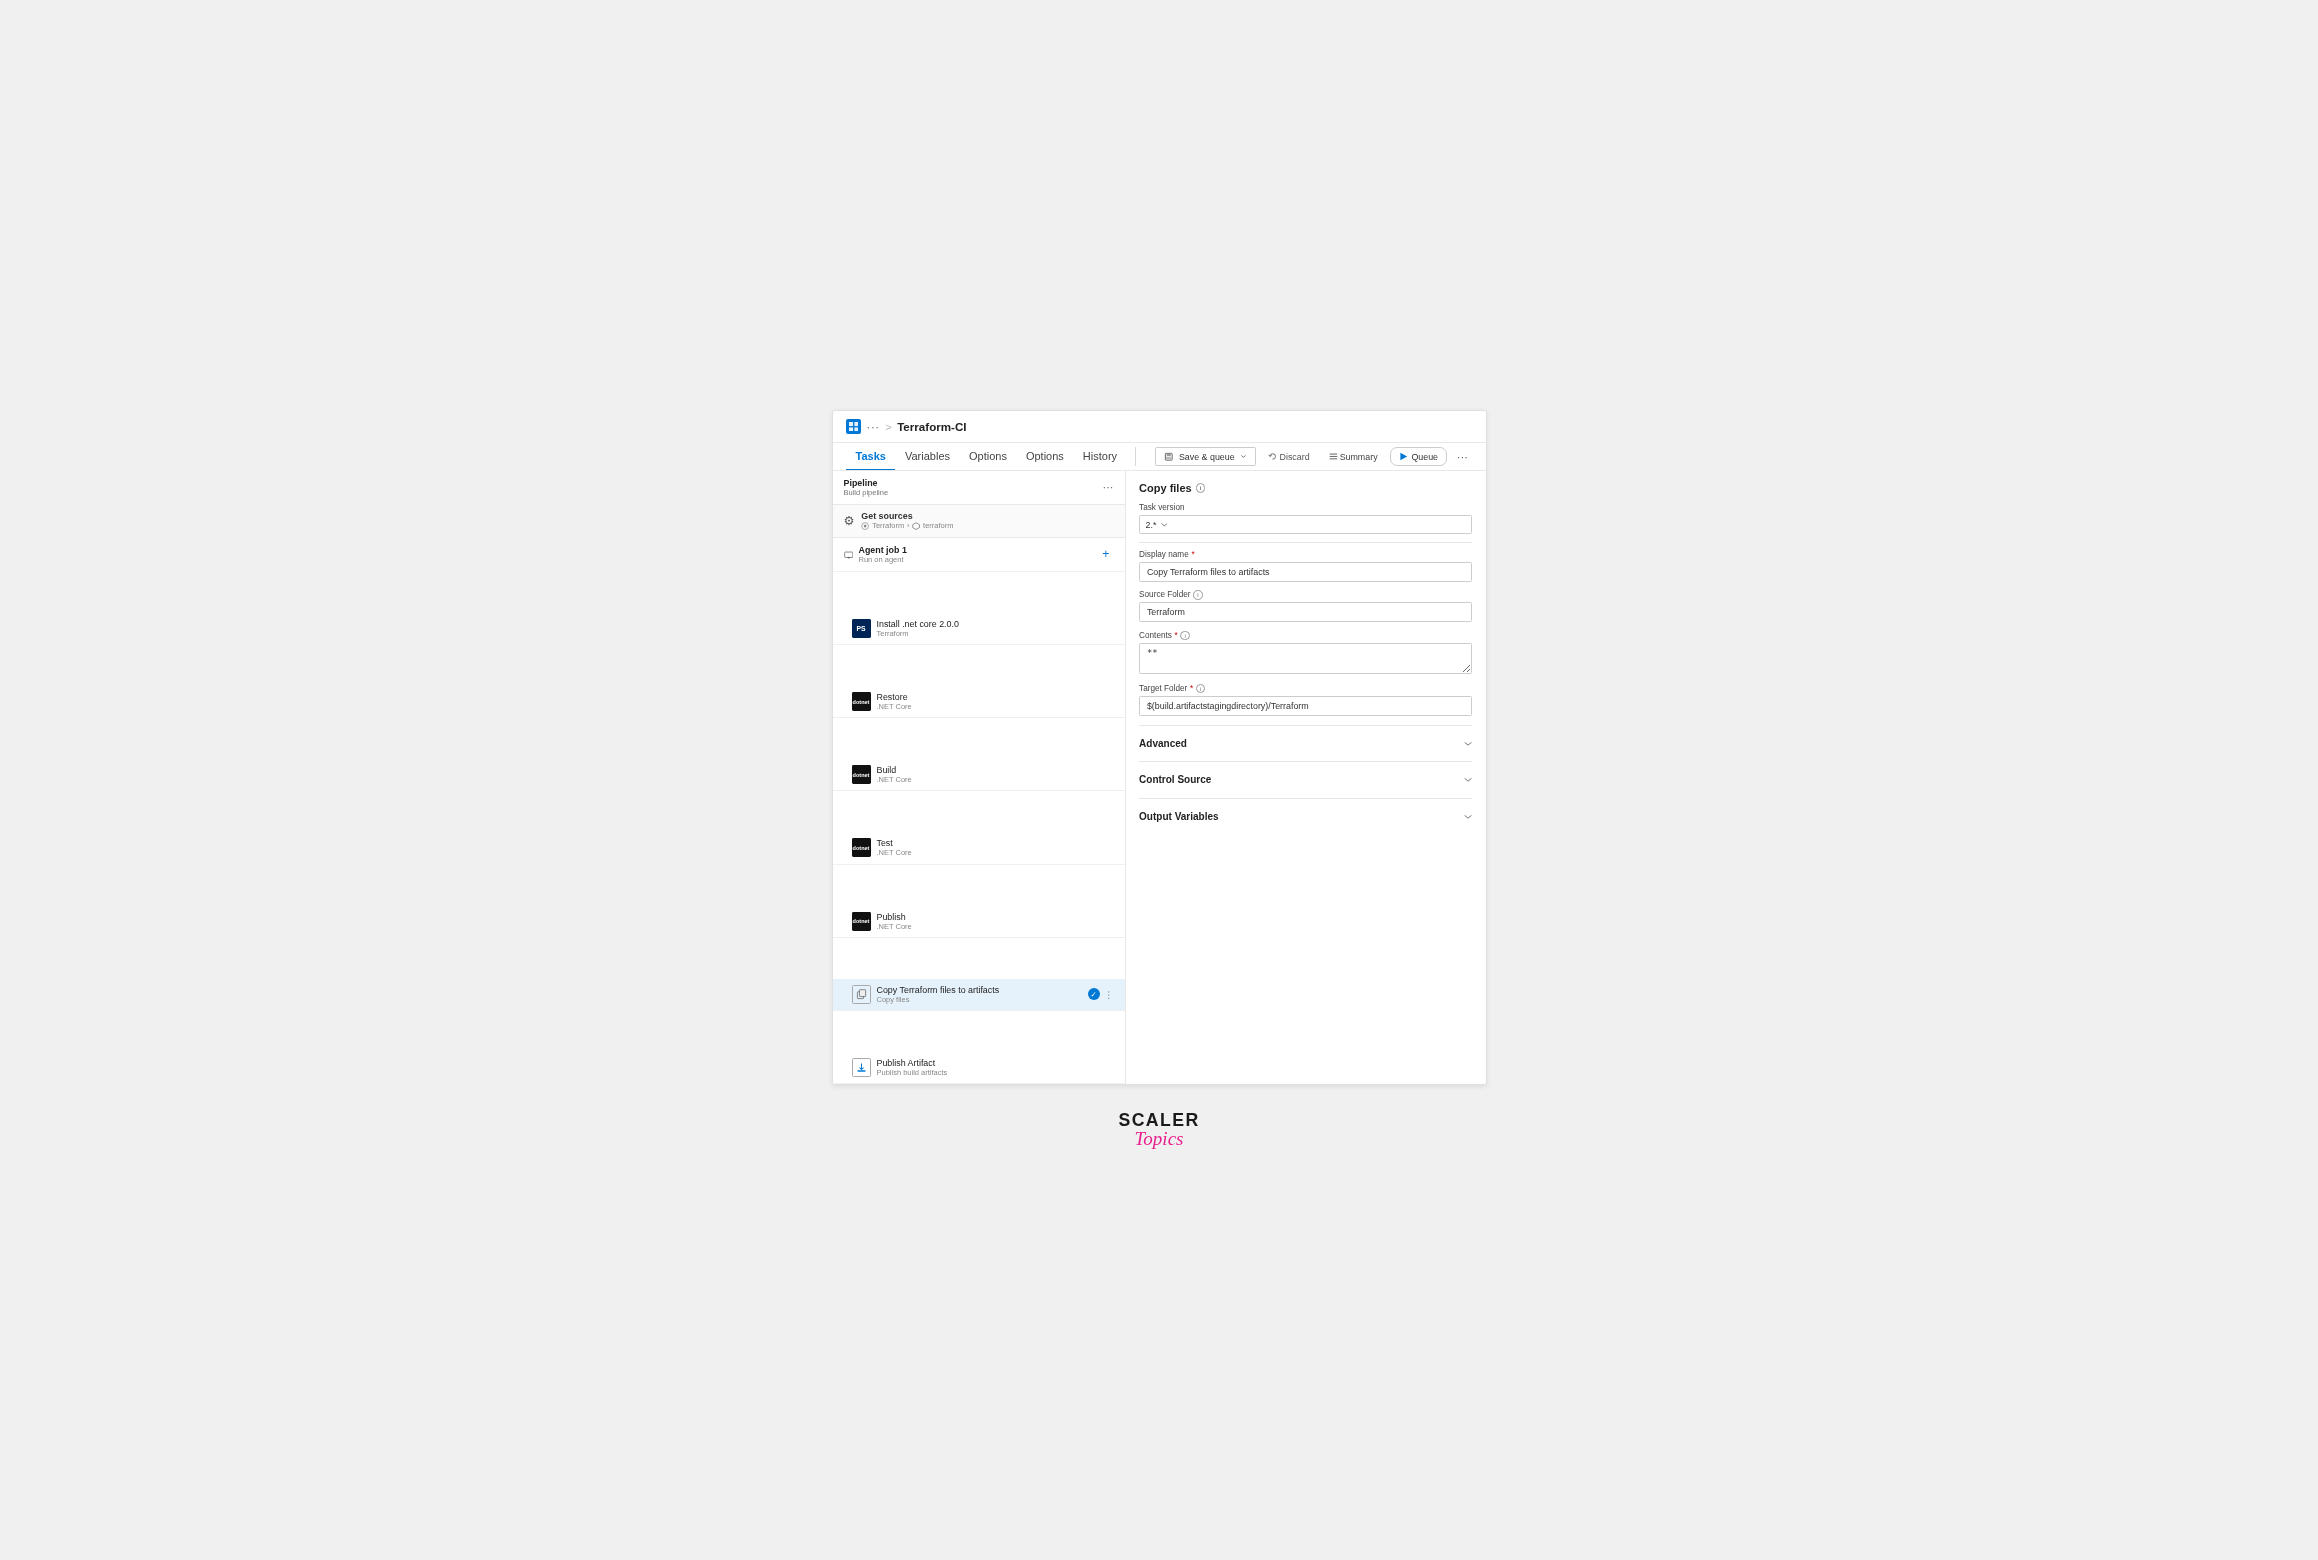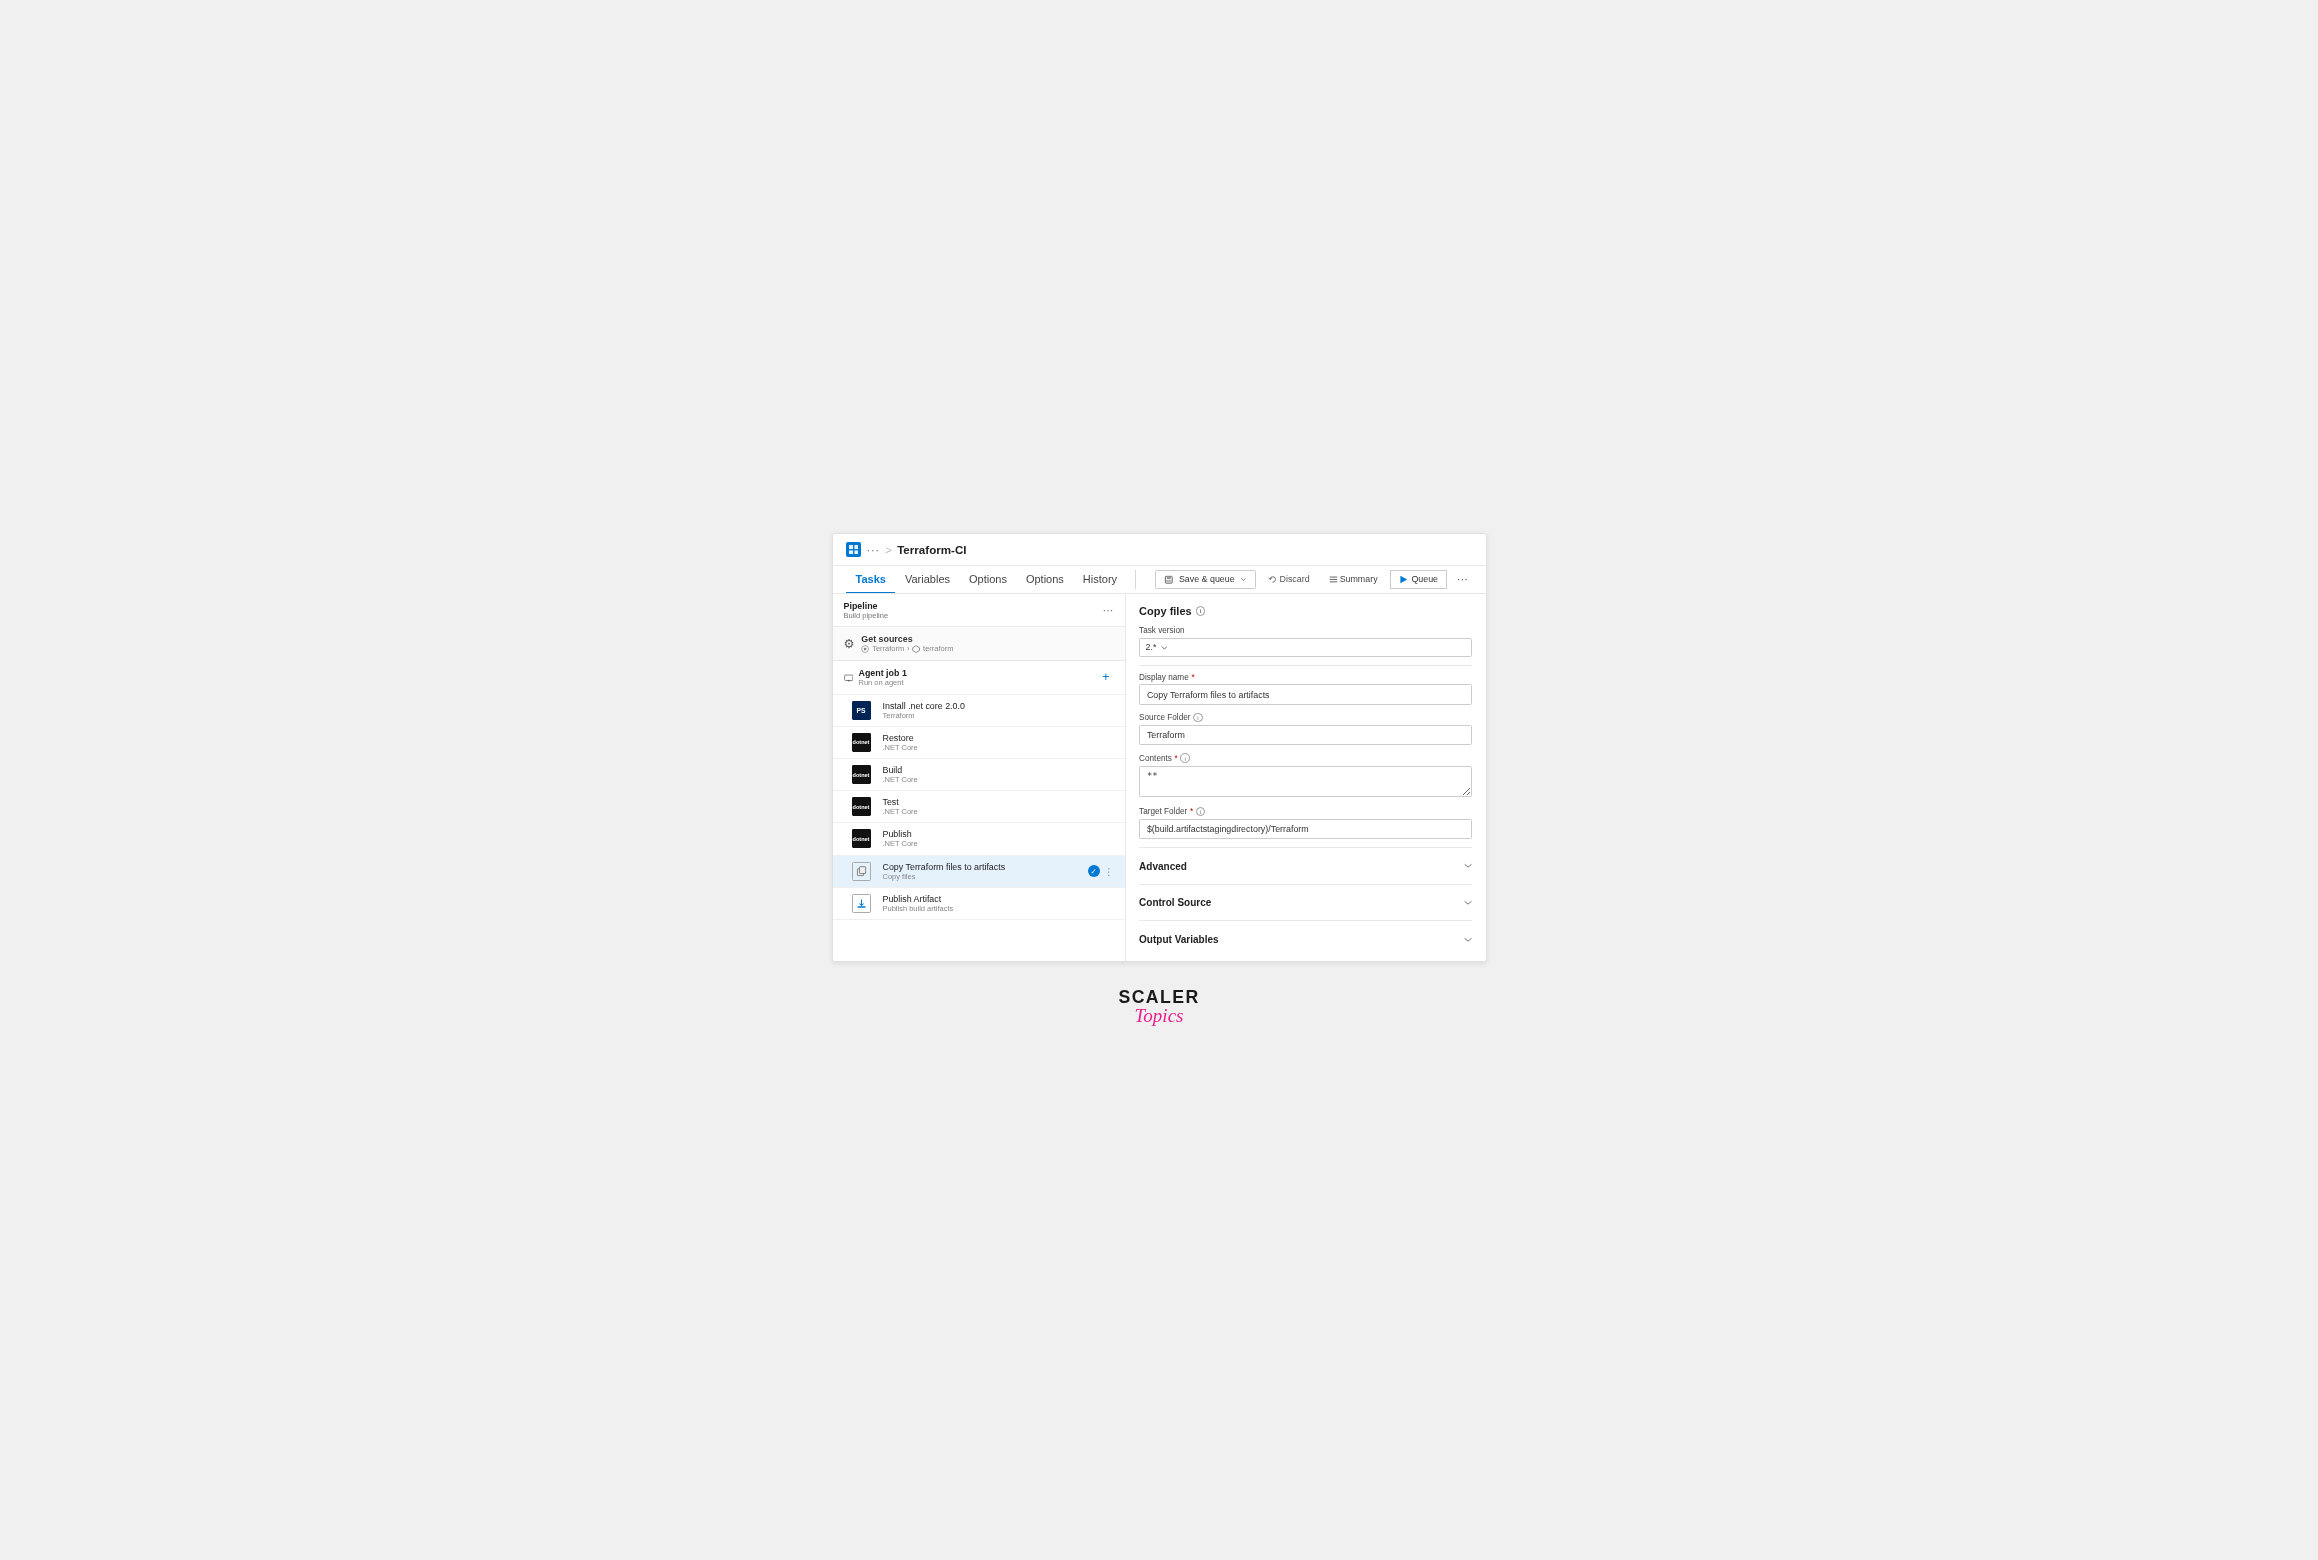--- a/index.html
+++ b/index.html
@@ -87,21 +87,21 @@
       color: #555; cursor: pointer; font-size: 8.9px;
     }
     .btn-summary {
       display: flex; align-items: center; gap: 2px;
       padding: 3.4px 6.8px; background: none; border: none;
       color: #444; cursor: pointer; font-size: 8.9px;
     }
     .btn-queue {
       display: flex; align-items: center; gap: 3.4px;
       padding: 3.4px 8.2px; border: 0.7px solid #ccc; background: #fff;
-      border-radius: 0; color: #333; cursor: pointer; font-size: 8.9px;
+      border-radius: 7px; color: #333; cursor: pointer; font-size: 8.9px;
     }
     .btn-queue svg { color: #0078d4; }
     .toolbar-more { color: #555; font-size: 11px; cursor: pointer; padding: 2.7px 4.1px; }
     
     .content {
       display: flex;
     }
     
     .left-panel {
       width: 293px;
@@ -132,25 +132,26 @@
       background: #fff;
       border-bottom: 0.7px solid #f0f0f0;
       gap: 36px;
     }
     .agent-job-left { display: flex; align-items: center; gap: 5.5px; }
     .agent-job-title { font-size: 8.9px; font-weight: 600; color: #222; }
     .agent-job-sub { font-size: 7.5px; color: #888; }
     .agent-job-plus { color: #0078d4; font-size: 12.3px; cursor: pointer; padding: 1.4px 4.1px; }
     
     .task-item {
-      display: flex; align-items: center; gap: 12px;
+      display: flex; align-items: center; gap: 6px;
       padding: 6.1px 11px 6.1px 19px;
       border-bottom: 0.7px solid #f0f0f0;
       cursor: pointer;
       transition: background 0.1s;
+      margin-top: 41px;
     }
     .task-item.active { background: #e6f2fb; }
     .task-icon {
       width: 19px; height: 19px;
       background: #111;
       border-radius: 1.4px;
       display: flex; align-items: center; justify-content: center;
       color: #fff; font-size: 6.1px; font-weight: bold;
       flex-shrink: 0;
     }

